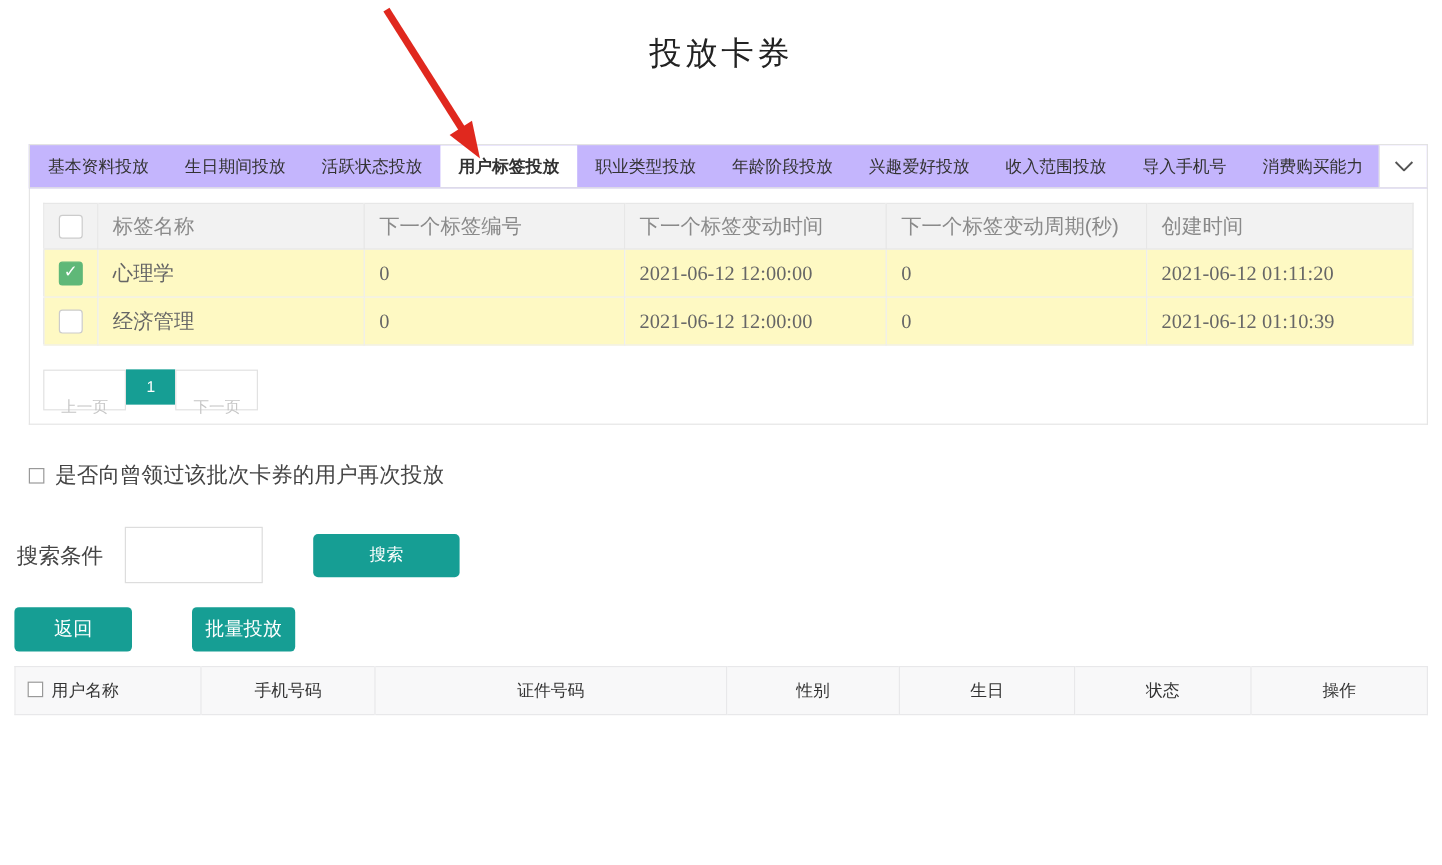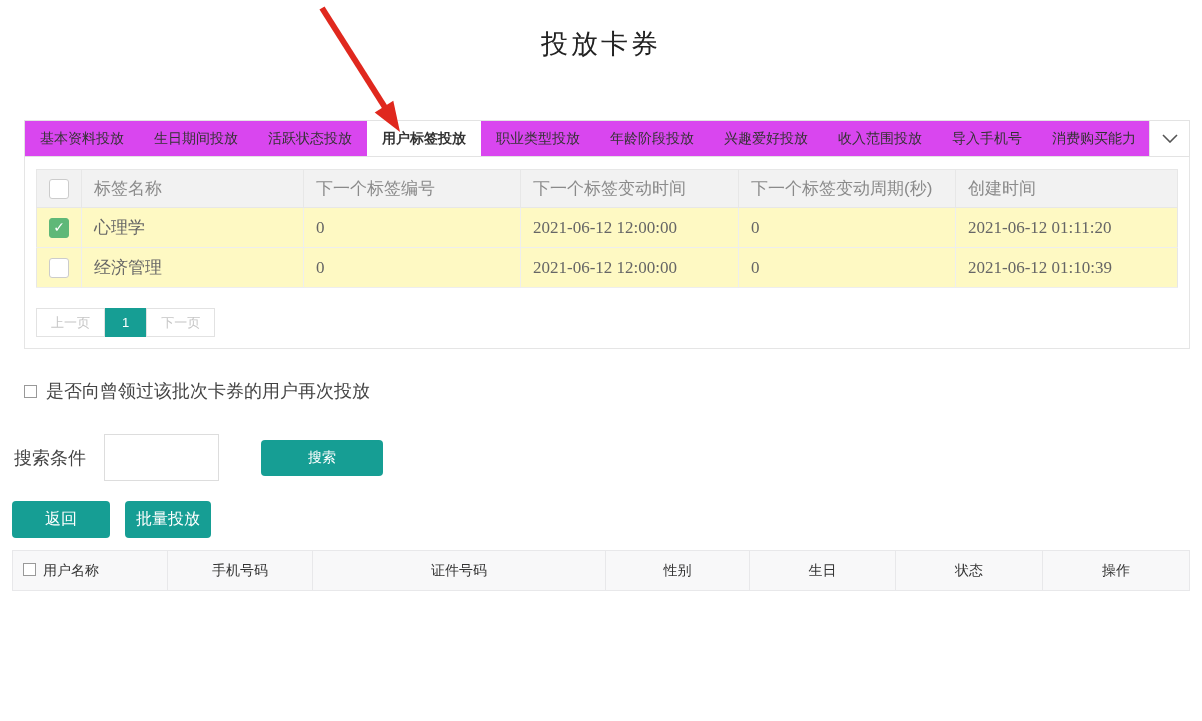--- a/index.html
+++ b/index.html
@@ -28,21 +28,21 @@
     color: #222;
     padding-top: 26px;
     height: 60px;
   }
   
   .arrow-svg { position: absolute; left: 295px; top: 2px; z-index: 20; pointer-events: none; }
   
   .tabbar {
     margin: 60px 12px 0 24px;
     height: 37px;
-    background: #d946ef;
+    background: #c4b5fd;
     border: 1px solid #e3e3e3;
     border-bottom: 1px solid #e3e3e3;
     display: flex;
     align-items: stretch;
     position: relative;
     text-align: center;
   }
   .tabs-scroll { display: flex; flex: 1; overflow: hidden; }
   .tab {
     padding: 0 15px;
@@ -114,21 +114,21 @@
     color: #fff;
   }
   .checkbox.checked::after { content: "✓"; }
   
   .pagination { margin-top: 20px; display: flex; }
   .page-btn {
     border: 1px solid #e2e2e2;
     background: #fff;
     color: #c6c6c6;
     font-size: 13px;
-    padding: 0 14px;
+    padding: 16px 14px;
     height: 29px;
     line-height: 27px;
     cursor: pointer;
   }
   .page-btn.current {
     background: var(--teal);
     border-color: var(--teal);
     color: #fff;
     padding: 0 16px;
   }
@@ -168,21 +168,21 @@
     margin-left: 18px;
     width: 115px; height: 47px;
     border: 1px solid #ddd;
     font-size: 15px;
     padding: 0 8px;
     outline: none;
     font-family: inherit;
   }
   .search-btn { margin-left: 42px; width: 122px; height: 36px; }
   
-  .action-row { margin: 20px 0 0 12px; display: flex; }
+  .action-row { margin: 20px 0 0 12px; display: flex; gap: 35px; }
   .back-btn { width: 98px; height: 37px; font-size: 16px; }
   .batch-btn { width: 86px; height: 37px; font-size: 16px; margin-left: 15px; }
   
   .user-table-wrap { margin: 12px 12px 0 12px; }
   .user-table { border: 1px solid #e8e8ea; font-size: 14px; }
   .user-table th {
     background: #f8f8f9;
     color: #333;
     font-weight: normal;
     height: 40px;

